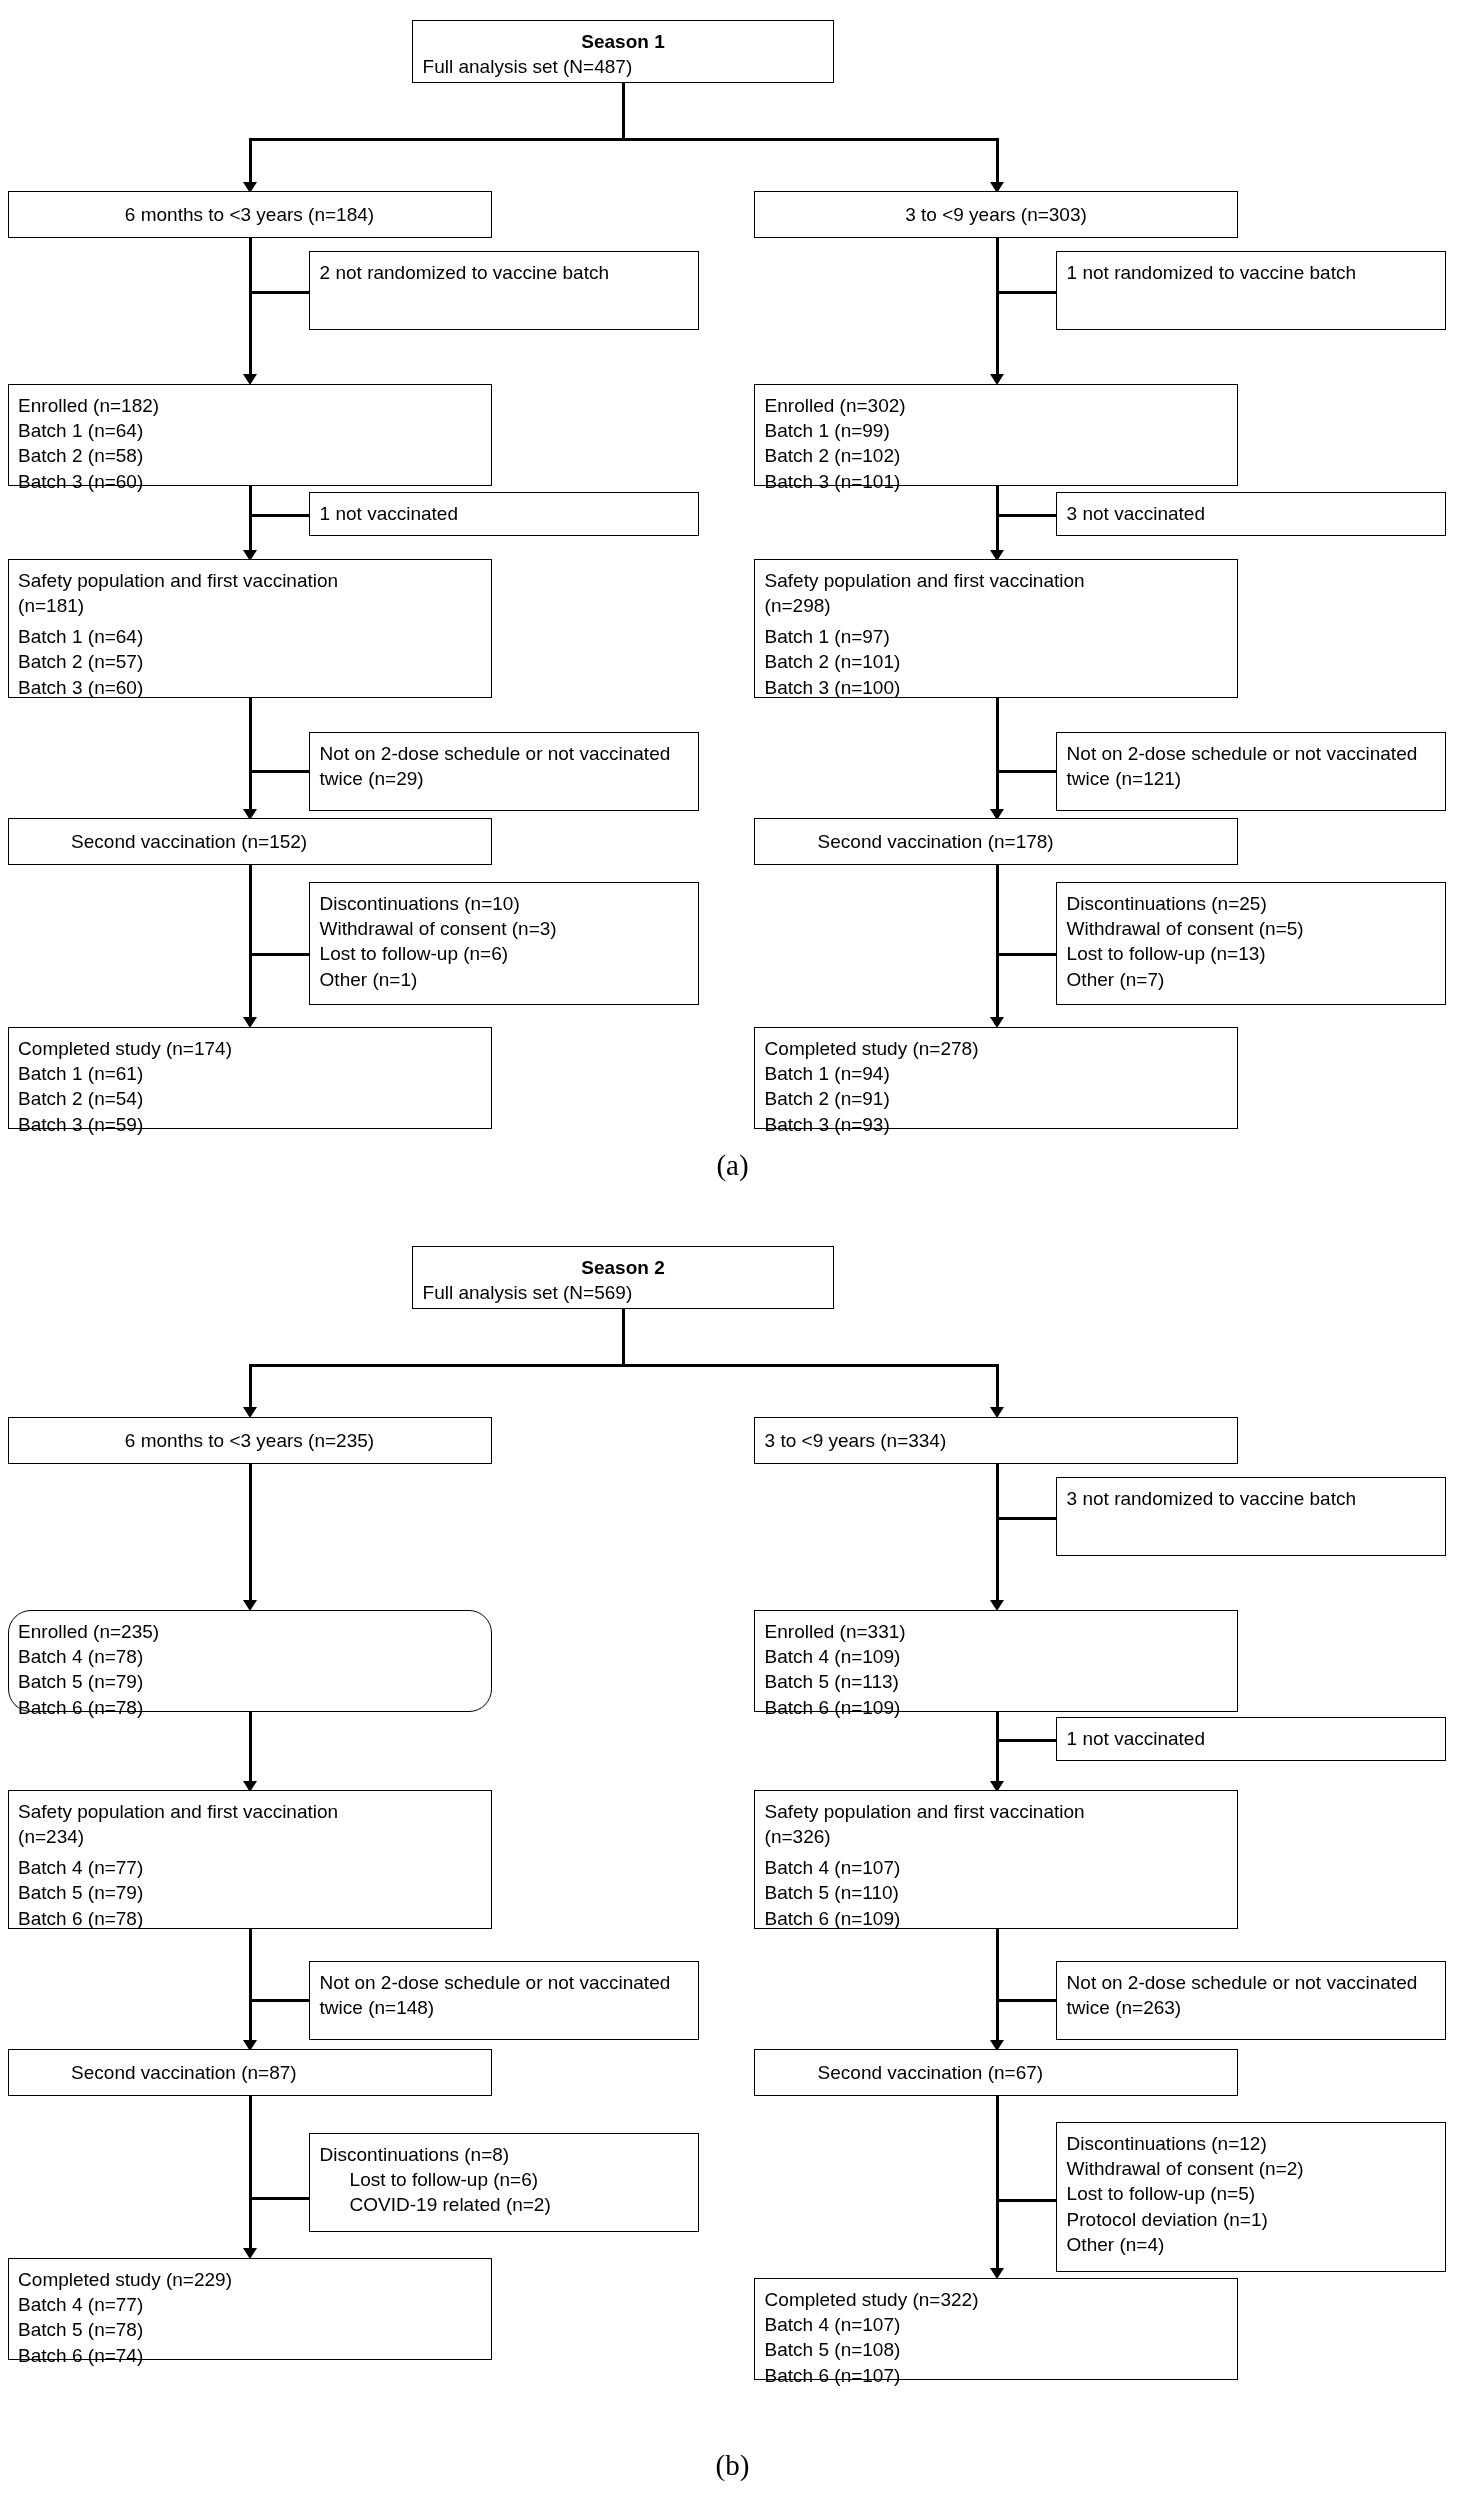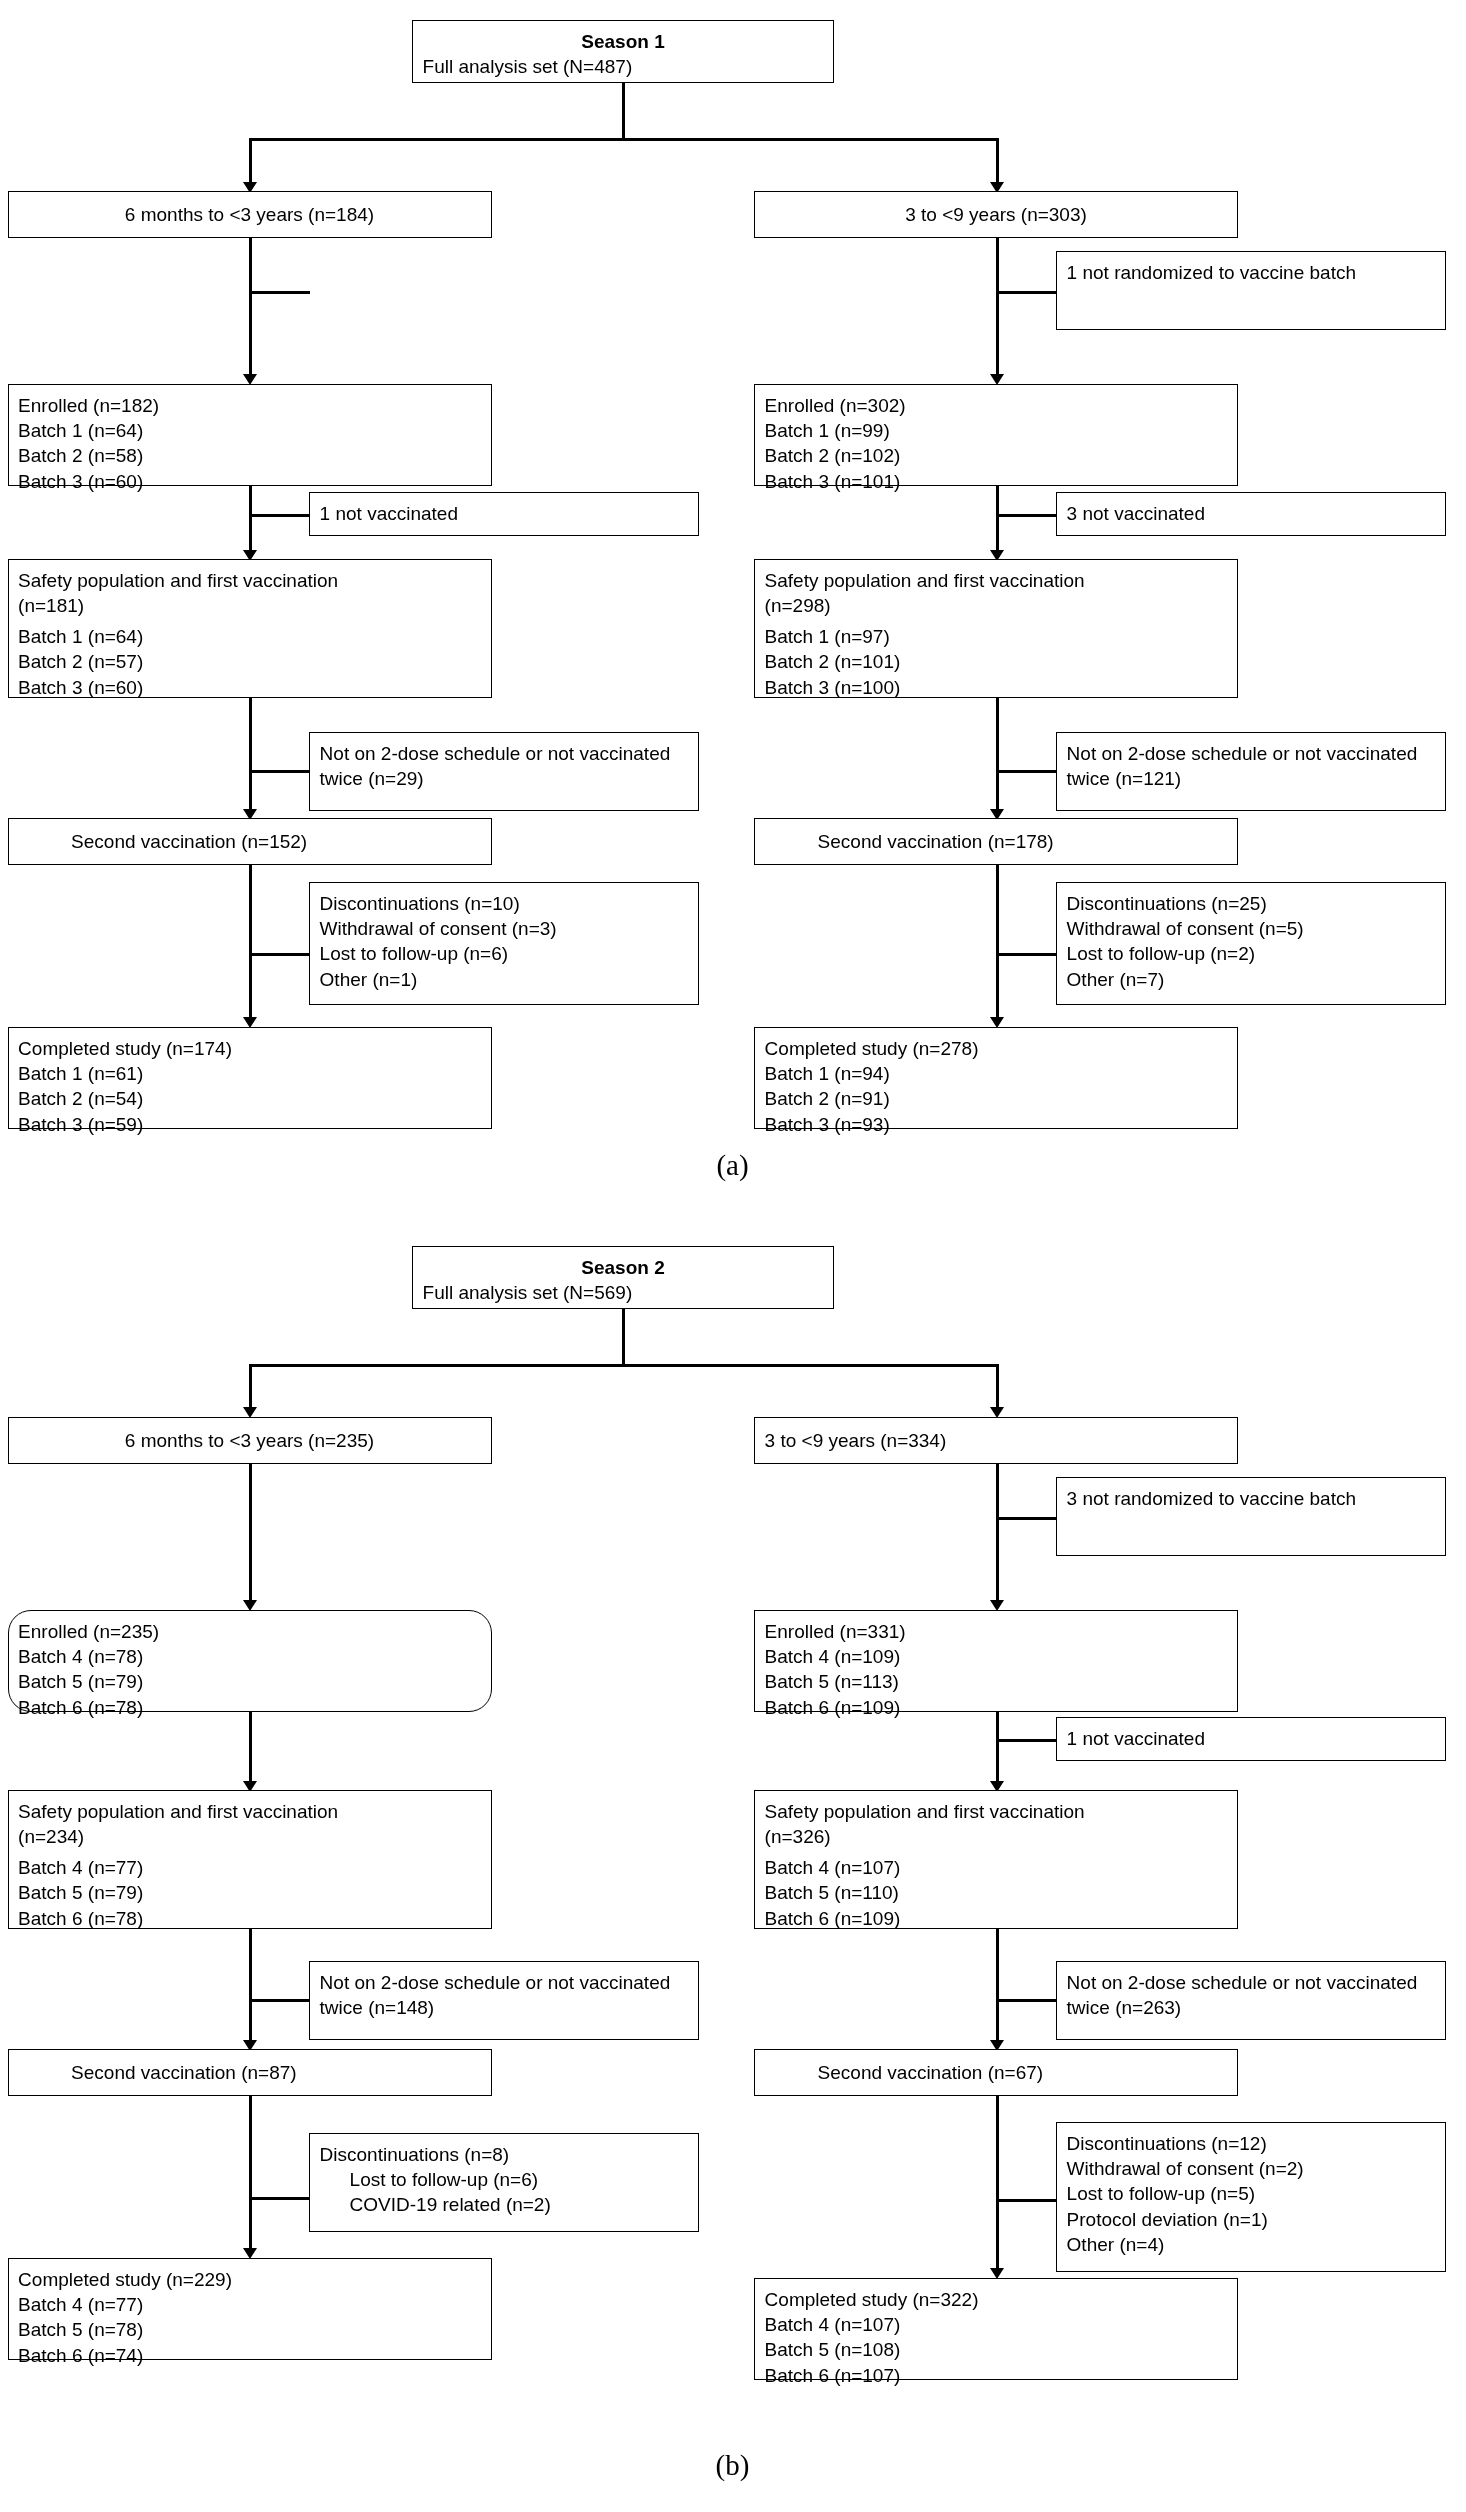--- a/index.html
+++ b/index.html
@@ -43,20 +43,23 @@
 <div class="vline" style="left:996px;top:138px;height:48px;"></div>
 <div class="arrow" style="left:243px;top:182px;"></div>
 <div class="arrow" style="left:990px;top:182px;"></div>
 
 <div class="box pad ctr" style="left:7.5px;top:191px;width:484px;height:47px;display:flex;align-items:center;justify-content:center;">
   <span>6 months to &lt;3 years (n=184)</span>
 </div>
 <div class="vline" style="left:249px;top:238px;height:140px;"></div>
 <div class="arrow" style="left:243px;top:374px;"></div>
 <div class="hline" style="left:249px;top:291px;width:61px;"></div>
+<div class="box pad lft" style="left:309px;top:251px;width:390px;height:79px;">
+  <span>2 not randomized to vaccine batch</span>
+</div>
 
 <div class="box pad" style="left:7.5px;top:384px;width:484px;height:102px;">
   <div class="ctr">Enrolled (n=182)</div>
   <div class="lft">Batch 1 (n=64)</div>
   <div class="lft">Batch 2 (n=58)</div>
   <div class="lft">Batch 3 (n=60)</div>
 </div>
 
 <div class="vline" style="left:249px;top:486px;height:68px;"></div>
 <div class="arrow" style="left:243px;top:550px;"></div>
@@ -143,21 +146,21 @@
 <div class="box pad lft" style="left:754px;top:818px;width:484px;height:47px;display:flex;align-items:center;">
   <span style="margin-left:53px;">Second vaccination (n=178)</span>
 </div>
 
 <div class="vline" style="left:996px;top:865px;height:156px;"></div>
 <div class="arrow" style="left:990px;top:1017px;"></div>
 <div class="hline" style="left:996px;top:953px;width:61px;"></div>
 <div class="box pad lft" style="left:1056px;top:882px;width:390px;height:123px;">
   <div>Discontinuations (n=25)</div>
   <div>Withdrawal of consent (n=5)</div>
-  <div>Lost to follow-up (n=2)</div>
+  <div>Lost to follow-up (n=13)</div>
   <div>Other (n=7)</div>
 </div>
 
 <div class="box pad" style="left:754px;top:1027px;width:484px;height:102px;">
   <div class="ctr">Completed study (n=278)</div>
   <div class="lft">Batch 1 (n=94)</div>
   <div class="lft">Batch 2 (n=91)</div>
   <div class="lft">Batch 3 (n=93)</div>
 </div>
 

